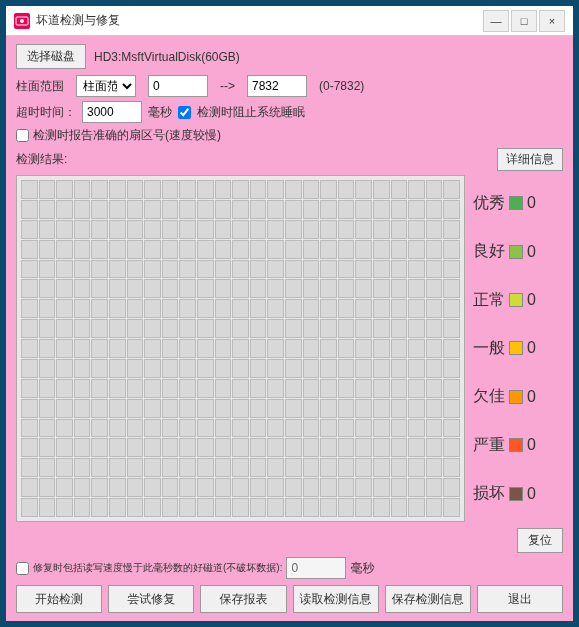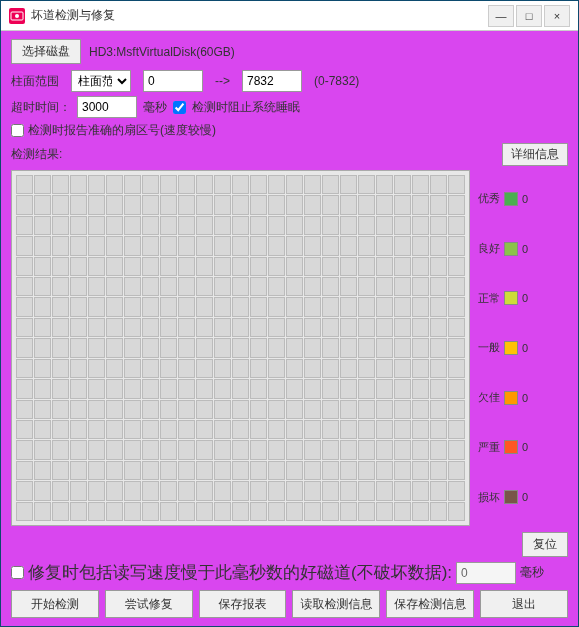--- a/index.html
+++ b/index.html
@@ -9,22 +9,22 @@
       background: #f0f0f0;
       display: flex;
       justify-content: center;
       align-items: center;
       width: 579px;
       height: 627px;
     }
     .window {
       width: 579px;
       height: 627px;
-      background: #d946ef;
-      border: 1px solid #0c4a6e;
+      background: #f9a8d4;
+      border: 6px solid #0c4a6e;
       box-shadow: 2px 2px 6px rgba(0,0,0,0.3);
       display: flex;
       flex-direction: column;
     }
     .title-bar {
       background: #fff;
       height: 30px;
       display: flex;
       align-items: center;
       padding: 0 8px;
@@ -195,21 +195,21 @@
       width: 90px;
       display: flex;
       flex-direction: column;
       justify-content: space-around;
       padding: 4px 0;
     }
     .legend-item {
       display: flex;
       align-items: center;
       gap: 4px;
-      font-size: 11px;
+      font-size: 16px;
       color: #333;
     }
     .legend-color {
       width: 14px;
       height: 14px;
       border: 1px solid #888;
       flex-shrink: 0;
     }
     .legend-count {
       color: #333;
@@ -789,21 +789,21 @@
           </div>
       </div>
     </div>
 
     <div class="row-reset">
       <button class="btn">复位</button>
     </div>
 
     <div class="row-repair-info">
       <input type="checkbox" id="cb3" style="">
-      <label for="cb3" style="font-size:17px;">修复时包括读写速度慢于此毫秒数的好磁道(不破坏数据):</label>
+      <label for="cb3" style="font-size:10px;">修复时包括读写速度慢于此毫秒数的好磁道(不破坏数据):</label>
       <input type="text" class="repair-input" value="0" style="">
       <span>毫秒</span>
     </div>
 
     <div class="row-bottom-buttons" id="bottom-buttons">
     <button class="bottom-btn">开始检测</button>
         <button class="bottom-btn">尝试修复</button>
         <button class="bottom-btn">保存报表</button>
         <button class="bottom-btn">读取检测信息</button>
         <button class="bottom-btn">保存检测信息</button>

